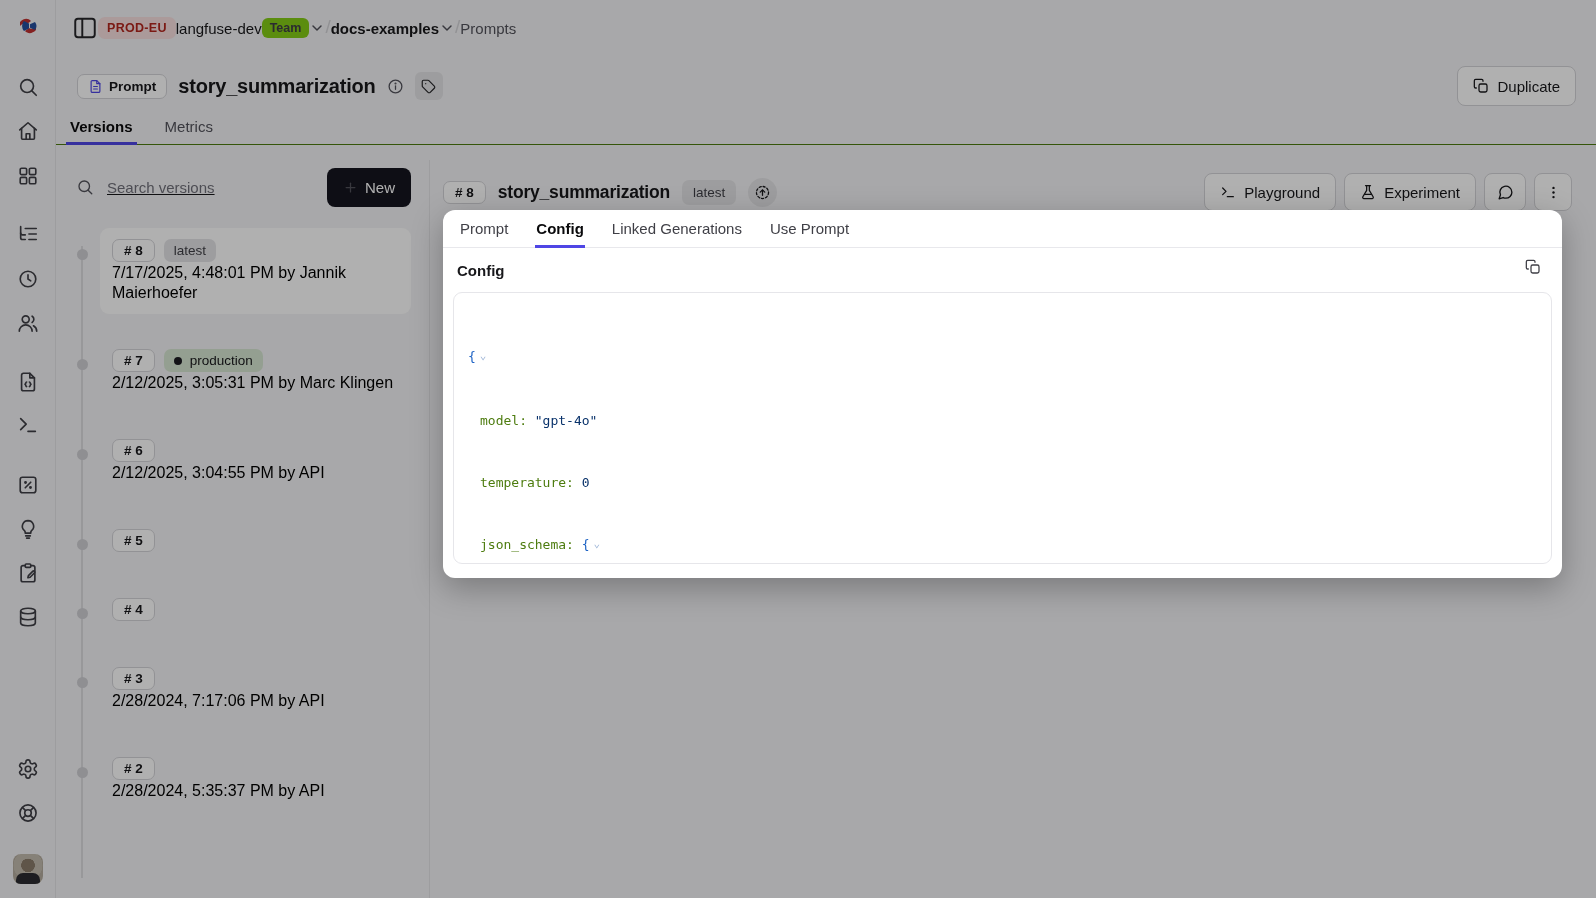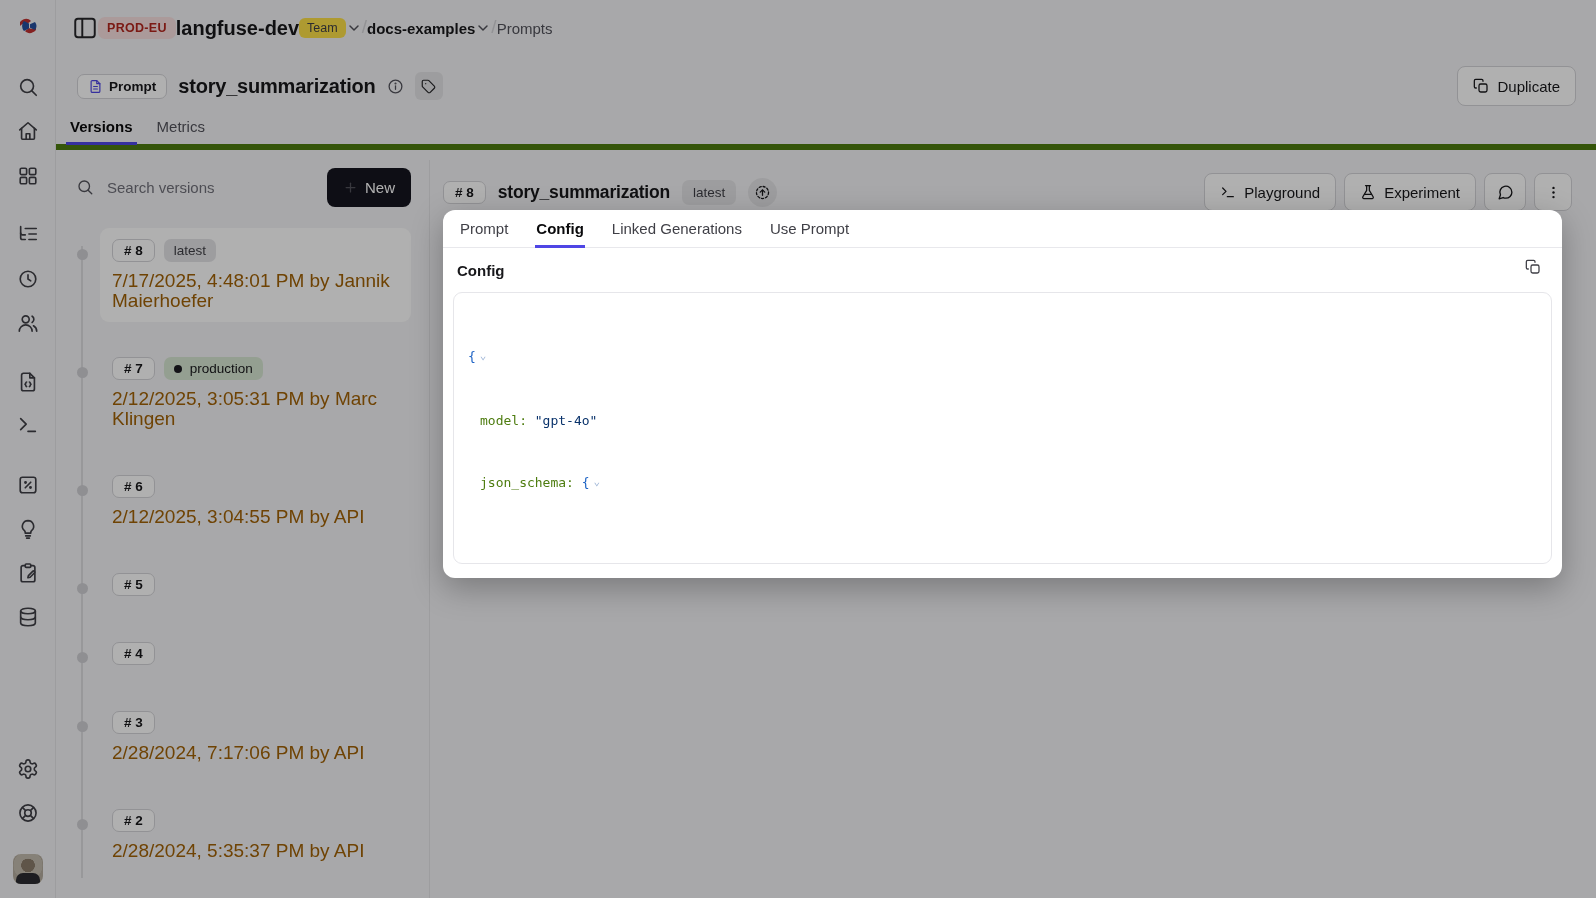--- a/index.html
+++ b/index.html
@@ -22,70 +22,70 @@
   .avatar::after { content:""; position:absolute; left:3px; right:3px; bottom:-2px; height:13px;
                    border-radius:7px 7px 0 0; background:#2b2b30; }
 
   
   .main { position:absolute; left:56px; right:0; top:0; bottom:0; }
 
   .topbar { height:56px; display:flex; align-items:center; padding:0 16px; }
   .tb-toggle { width:26px; height:26px; color:#27272a; cursor:pointer; }
   .env-badge { background:#f8dfe0; color:#b3261e; font-size:12.5px; font-weight:700; letter-spacing:.3px;
                padding:4px 9px; border-radius:7px; }
-  .org-name { font-size:20px; font-weight:700; }
-  .type-chip { background:#fde047; color:#3f3f46; font-size:12.5px; font-weight:400; padding:3px 8px; border-radius:6px; }
+  .org-name { font-size:15px; font-weight:400; }
+  .type-chip { background:#84cc16; color:#3f3f46; font-size:12.5px; font-weight:700; padding:3px 8px; border-radius:6px; }
   .crumb-sep { color:#d4d4d8; font-size:19px; font-weight:300; transform:translateY(-1px); }
   .crumb { font-size:15px; font-weight:600; }
   .crumb.muted { color:#52525b; font-weight:500; }
   .chev { width:16px; height:16px; color:#52525b; cursor:pointer; }
 
   .page-header { display:flex; align-items:center; padding:10px 20px 0 21px; gap:11px; }
   .prompt-chip { display:flex; align-items:center; gap:6px; border:1px solid #d4d4d8; background:#fff;
                  border-radius:7px; padding:4px 10px; font-size:13.5px; font-weight:700; }
   .prompt-chip svg { width:15px; height:15px; color:#4f46e5; }
   .page-title { font-size:20px; font-weight:700; letter-spacing:-.2px; }
   .info-ic { width:17px; height:17px; color:#52525b; cursor:pointer; }
   .tag-btn { width:28px; height:28px; background:#e4e4e7; border-radius:6px; display:flex; align-items:center;
              justify-content:center; cursor:pointer; }
   .tag-btn svg { width:15px; height:15px; color:#27272a; }
   .hspace { flex:1; }
   .btn { display:flex; align-items:center; gap:8px; background:#fff; border:1px solid #d4d4d8; border-radius:8px;
          height:40px; padding:0 15px; font-size:15px; font-weight:500; color:#18181b; cursor:pointer; }
   .btn svg { width:16px; height:16px; }
 
-  .page-tabs { display:flex; gap:16px; padding:12px 10px 0 10px; border-bottom:6px solid #4d7c0f; }
+  .page-tabs { display:flex; gap:24px; padding:12px 10px 0 10px; border-bottom:1px solid #4d7c0f; }
   .ptab { font-size:15px; font-weight:500; color:#52525b; padding:0 4px 9px 4px; cursor:pointer; position:relative; }
   .ptab.active { color:#09090b; font-weight:600; }
   .ptab.active::after { content:""; position:absolute; left:0; right:0; bottom:-1px; height:3px; background:#4f46e5; }
 
   
   .content { position:absolute; top:160px; left:0; right:0; bottom:0; display:flex; }
   .vpanel { width:374px; border-right:1px solid #e4e4e7; display:flex; flex-direction:column; }
-  .vsearch { height:54px; display:flex; align-items:center; padding:0 18px 0 20px; gap:13px; flex:none; }
+  .vsearch { height:54px; display:flex; align-items:center; padding:0 18px 0 20px; gap:13px; flex:none;text-decoration:underline; }
   .vsearch svg { width:18px; height:18px; color:#52525b; }
   .vsearch input { flex:1; border:none; outline:none; background:transparent; font-size:15px; color:#18181b;
                    font-family:"Liberation Sans",sans-serif; }
   .vsearch input::placeholder { color:#70707a; }
   .new-btn { display:flex; align-items:center; gap:7px; background:#15151f; color:#fff; border:none; border-radius:8px;
              height:39px; padding:0 16px; font-size:15px; font-weight:500; cursor:pointer; }
   .new-btn svg { width:15px; height:15px; }
 
   .vlist { position:relative; flex:1; overflow:hidden; padding-top:14px; }
   .vline { position:absolute; left:25px; top:32px; bottom:20px; width:2px; background:#dcdce0; }
   .vitem { position:relative; margin:0 18px 24px 44px; padding:11px 12px; border-radius:9px; cursor:pointer; }
   .vitem.selected { background:#fff; }
   .vitem::before { content:""; position:absolute; left:-23px; top:21px; width:11px; height:11px; border-radius:50%;
                    background:#cfcfd4; }
   .vrow { display:flex; align-items:center; gap:9px; }
   .vnum { background:#fff; border:1px solid #d4d4d8; border-radius:7px; padding:3px 11px; font-size:13.5px; font-weight:700; }
   .vlabel { background:#e4e4e7; border-radius:7px; padding:4px 10px; font-size:13.5px; font-weight:500; color:#3f3f46; }
   .vlabel.prod { background:#d7e7d3; color:#18181b; display:flex; align-items:center; gap:8px; }
   .vlabel.prod .dot { width:8px; height:8px; border-radius:50%; background:#1c1c22; }
-  .vtime { margin-top:9px; font-size:19px; color:#a16207; line-height:20px; max-width:290px; }
+  .vtime { margin-top:1px; font-size:16px; color:#000000; line-height:20px; max-width:290px; }
 
   .detail { flex:1; position:relative; }
   .dheader { display:flex; align-items:center; margin:13px 24px 0 13px; }
   .dleft { display:flex; align-items:center; gap:12px; }
   .dtitle { font-size:17.5px; font-weight:700; letter-spacing:-.2px; }
   .dlatest { background:#e4e4e7; border-radius:7px; padding:5px 11px; font-size:13.5px; color:#3f3f46; }
   .promote-btn { width:29px; height:29px; border-radius:50%; background:#e4e4e7; display:flex; align-items:center;
                  justify-content:center; cursor:pointer; }
   .promote-btn svg { width:17px; height:17px; color:#18181b; }
   .dright { margin-left:auto; display:flex; align-items:center; gap:8px; }
@@ -438,20 +438,21 @@
     <span class="copy-btn">
       <svg viewBox="0 0 24 24" fill="none" stroke="currentColor" stroke-width="1.9" stroke-linecap="round" stroke-linejoin="round">
           <rect x="9" y="9" width="12" height="12" rx="2.5"></rect>
           <path d="M5 15H4a2 2 0 0 1-2-2V4a2 2 0 0 1 2-2h9a2 2 0 0 1 2 2v1"></path>
         </svg>
     </span>
   </div>
   <div class="codebox">
     <span class="cl"><span class="b">{</span><span class="chv">⌄</span></span>
     <span class="cl i1"><span class="k">model:</span><span class="v">"gpt-4o"</span></span>
+    <span class="cl i1"><span class="k">temperature:</span><span class="v">0</span></span>
     <span class="cl i1"><span class="k">json_schema:</span><span class="b">{</span><span class="chv">⌄</span></span>
     
     
     
     
     
     
     
     
   </div>

